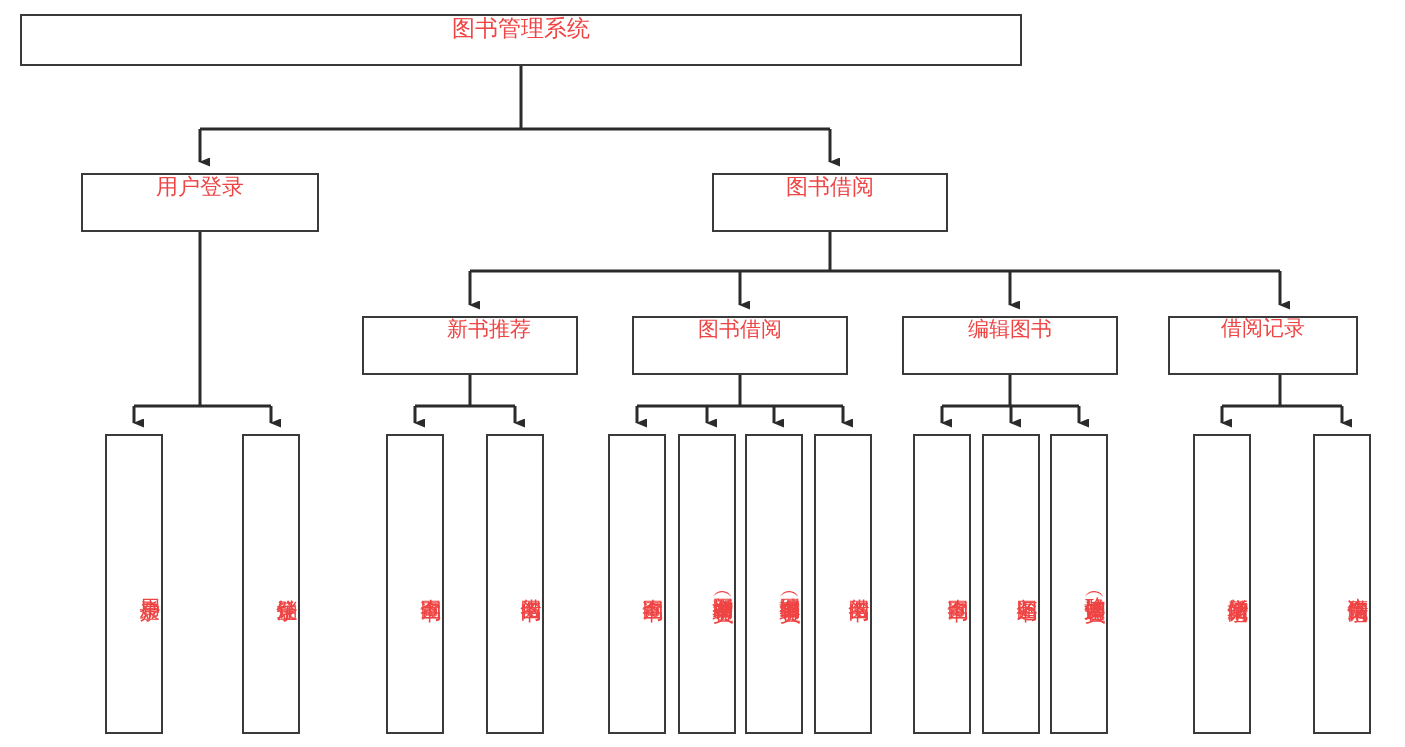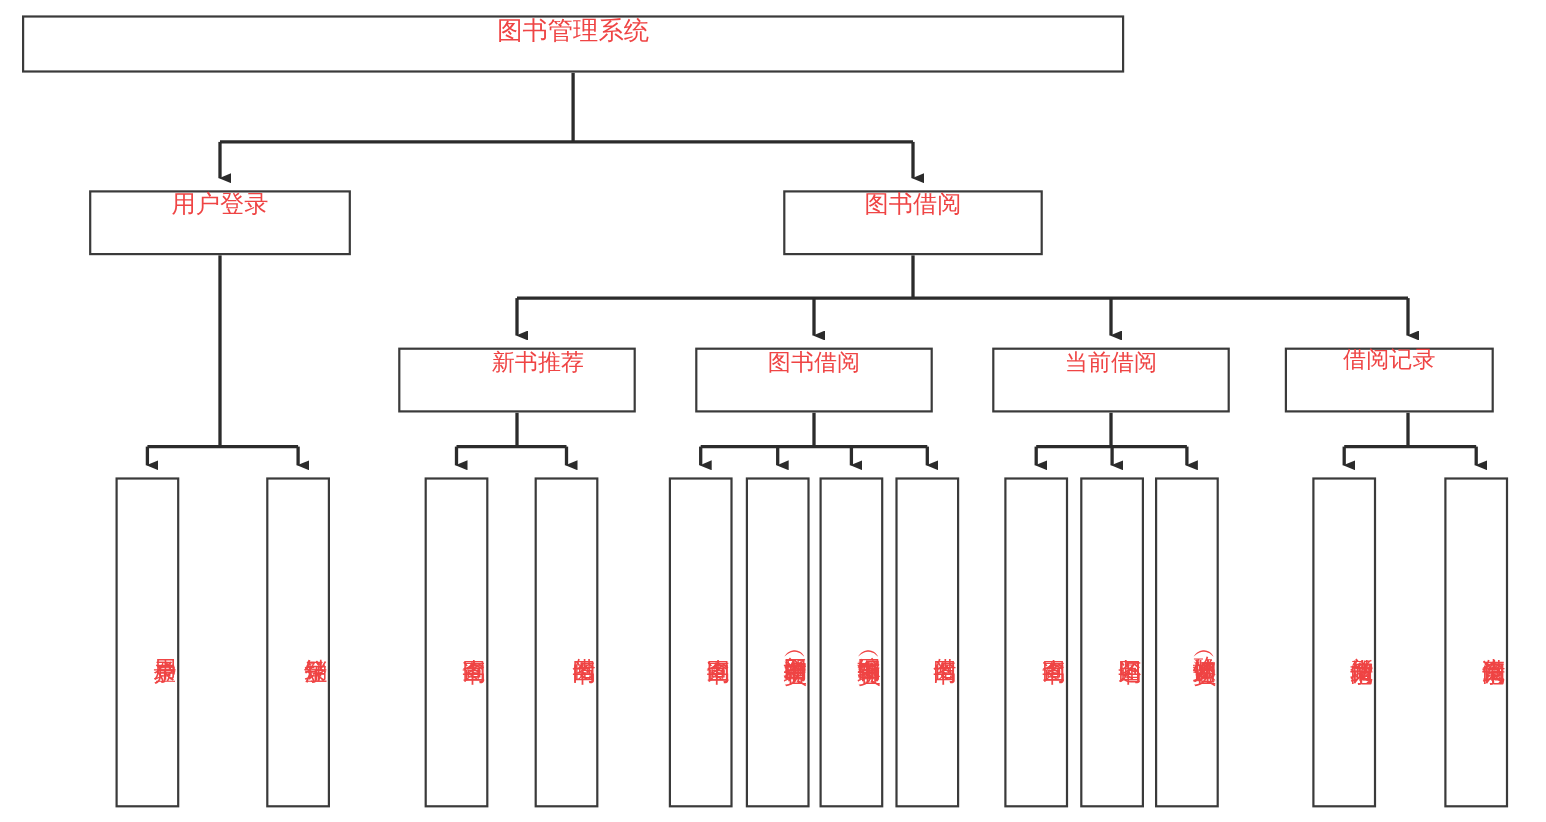--- a/index.html
+++ b/index.html
@@ -131,21 +131,21 @@
       </div>
     </div>
   <div id="level3-layer">
       <div class="node level3" style="left: 362px; top: 316px; width: 216px; height: 59px; padding-left: 38px;">
         <span class="lbl">新书推荐</span>
       </div>
       <div class="node level3" style="left: 632px; top: 316px; width: 216px; height: 59px;">
         <span class="lbl">图书借阅</span>
       </div>
       <div class="node level3" style="left: 902px; top: 316px; width: 216px; height: 59px;">
-        <span class="lbl">当前借阅</span>
+        <span class="lbl">编辑图书</span>
       </div>
       <div class="node level3" style="left: 1168px; top: 316px; width: 190px; height: 59px; font-family: Liberation Mono, monospace;">
         <span class="lbl">借阅记录</span>
       </div>
     </div>
   <div id="leaf-layer">
       <div class="node leaf" style="left: 105px; top: 434px; width: 58px; height: 300px;">
         <span class="lbl">用户登录</span>
       </div>
       <div class="node leaf" style="left: 242px; top: 434px; width: 58px; height: 300px;">

